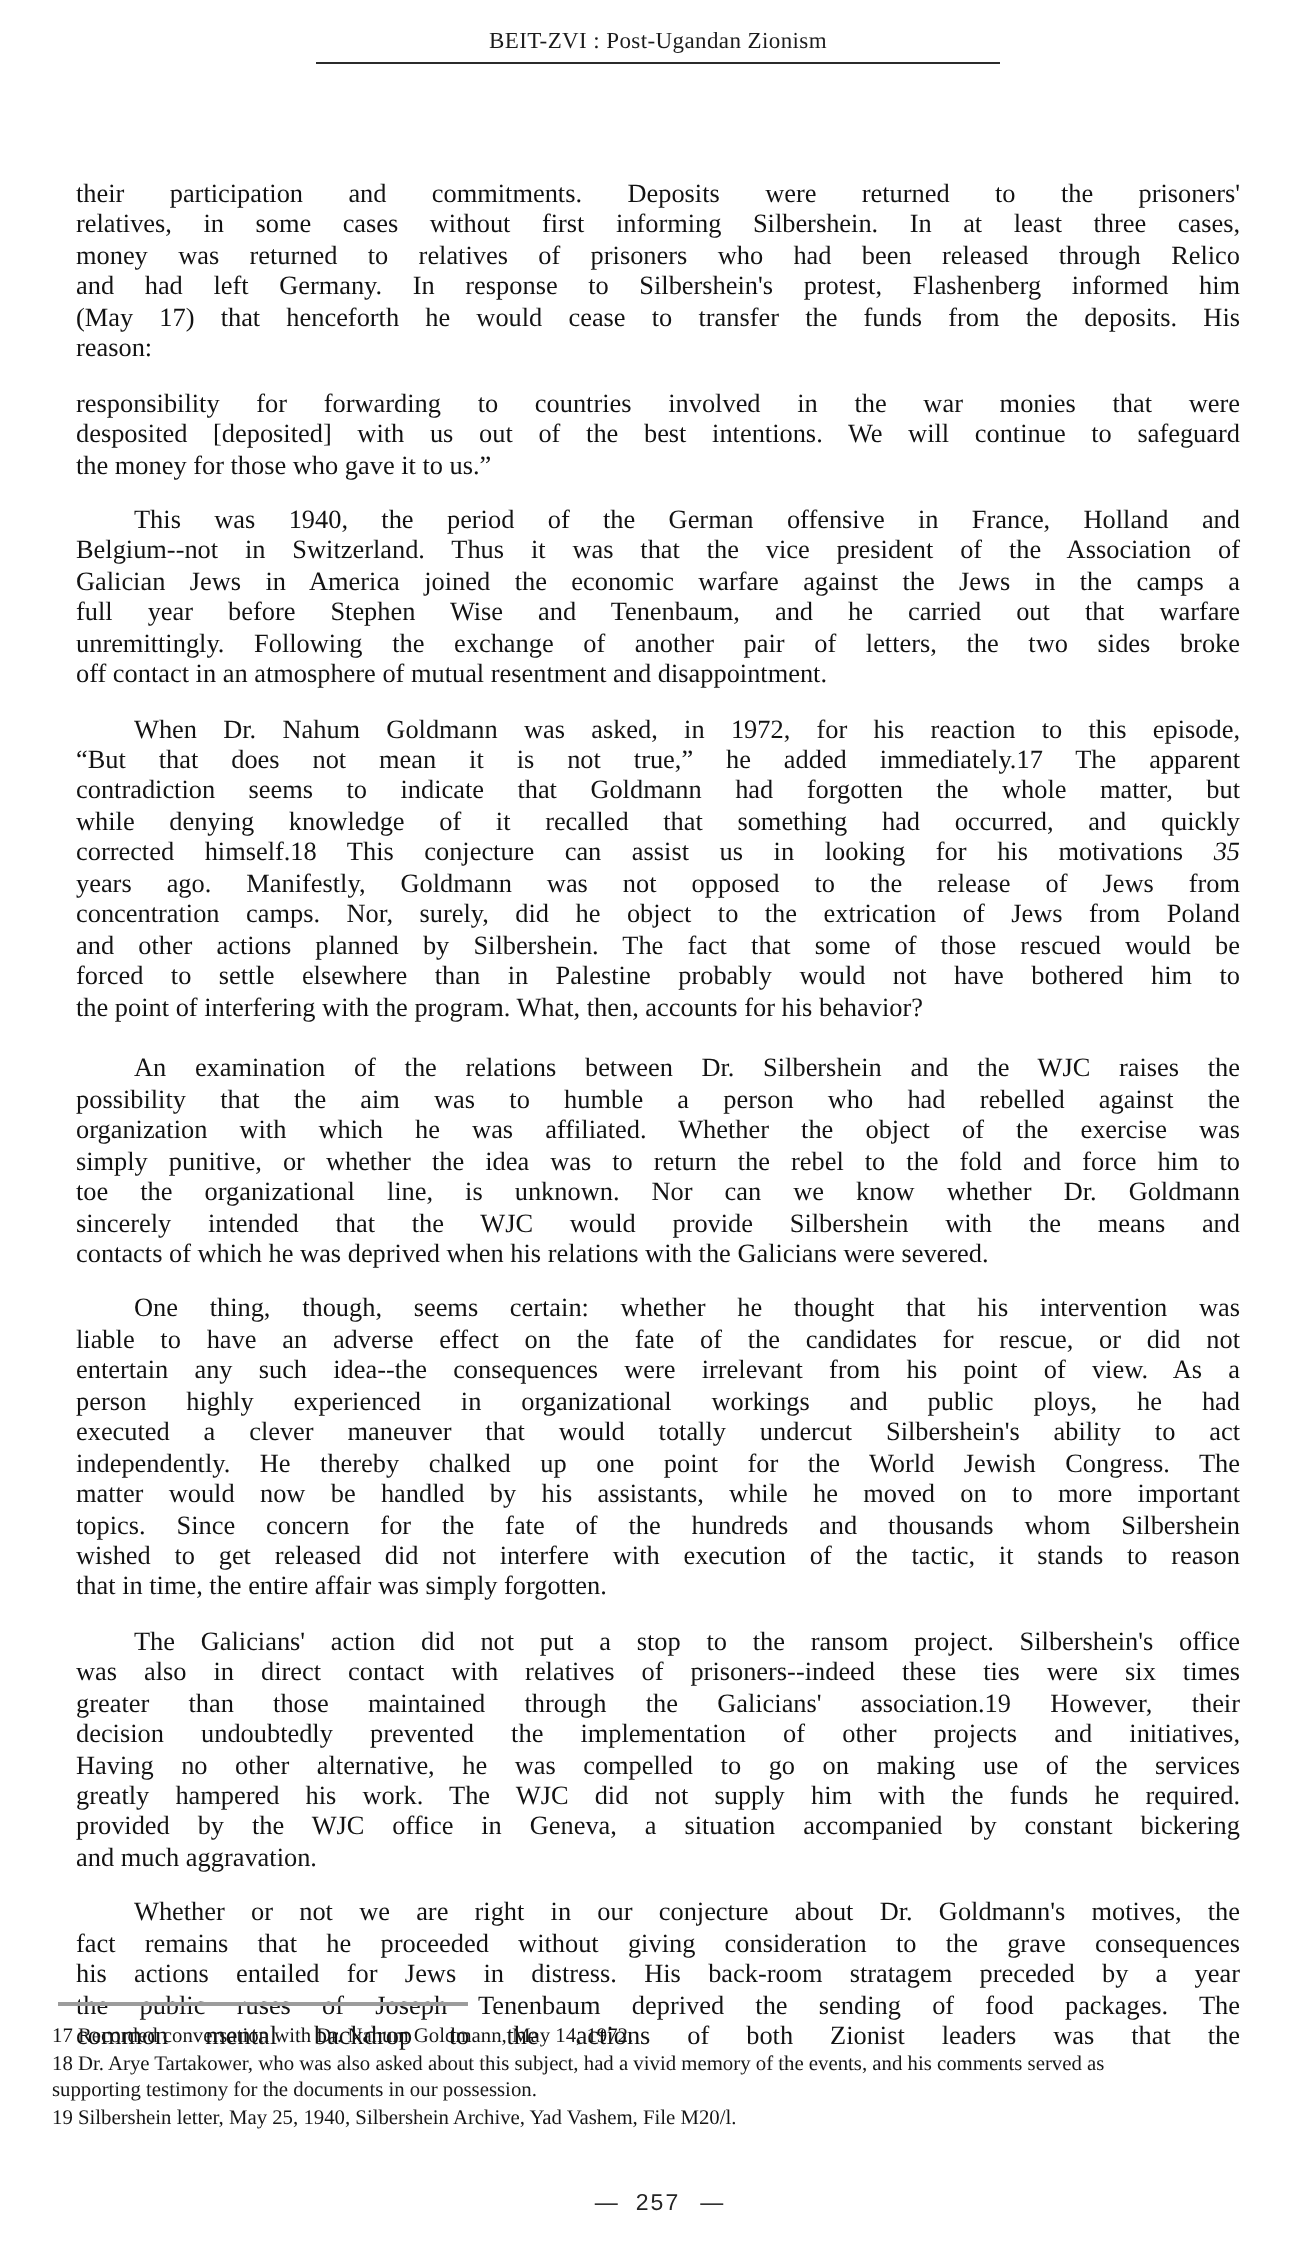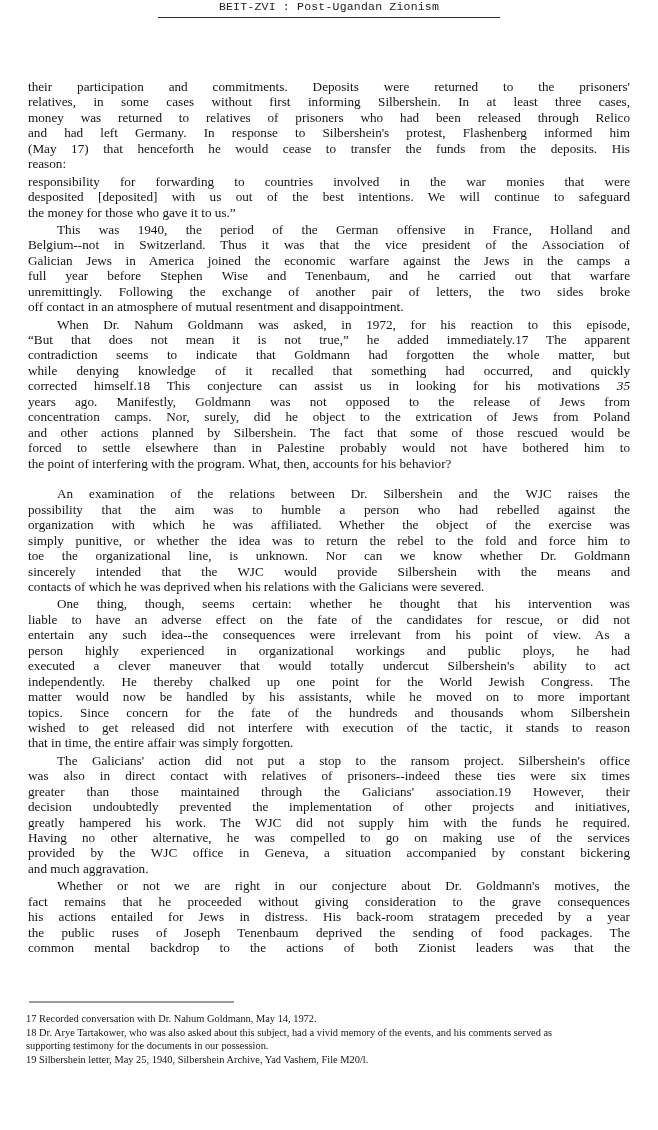--- a/index.html
+++ b/index.html
@@ -9,22 +9,23 @@
   .page {
     position: relative;
     width: 658px;
     height: 1130px;
     background: #ffffff;
     color: #141414;
     overflow: hidden;
   }
   
   .running-head {
+    padding-top: 15px;
     text-align: center;
-    font-family: Liberation Mono, monospace;
+    font-family: Liberation Serif, serif;
     font-size: 11.5px;
     letter-spacing: 0.2px;
     color: #1c1c1c;
   }
   .header-rule {
     width: 342px;
     margin: 4px auto 0 auto;
     border-top: 1.5px solid #2b2b2b;
     height: 0;
   }
@@ -32,21 +33,21 @@
   .body-text {
     position: absolute;
     top: 77px;
     left: 26px;
     width: 606px;
     font-family: "Liberation Serif", serif;
     font-size: 13.2px;
     line-height: 15.45px;
     color: #131313;
   }
-  .para { margin: 2px; }
+  .para { margin: 12px; }
   .para.space-before { margin-top: 15.45px; }
   .line {
     text-align: justify;
     text-align-last: justify;
     height: 15.45px;
     overflow: visible;
   }
   .line.no-stretch { text-align-last: left; }
   .line.indent { text-indent: 29px; }
   
@@ -146,22 +147,22 @@
         <div class="line">matter would now be handled by his assistants, while he moved on to more important</div>
         <div class="line">topics. Since concern for the fate of the hundreds and thousands whom Silbershein</div>
         <div class="line">wished to get released did not interfere with execution of the tactic, it stands to reason</div>
         <div class="line no-stretch">that in time, the entire affair was simply forgotten.</div>
       </div>
       <div class="para">
         <div class="line indent">The Galicians' action did not put a stop to the ransom project. Silbershein's office</div>
         <div class="line">was also in direct contact with relatives of prisoners--indeed these ties were six times</div>
         <div class="line">greater than those maintained through the Galicians' association.19 However, their</div>
         <div class="line">decision undoubtedly prevented the implementation of other projects and initiatives,</div>
+        <div class="line">Having no other alternative, he was compelled to go on making use of the services</div>
         <div class="line">greatly hampered his work. The WJC did not supply him with the funds he required.</div>
-        <div class="line">Having no other alternative, he was compelled to go on making use of the services</div>
         <div class="line">provided by the WJC office in Geneva, a situation accompanied by constant bickering</div>
         <div class="line no-stretch">and much aggravation.</div>
       </div>
       <div class="para">
         <div class="line indent">Whether or not we are right in our conjecture about Dr. Goldmann's motives, the</div>
         <div class="line">fact remains that he proceeded without giving consideration to the grave consequences</div>
         <div class="line">his actions entailed for Jews in distress. His back-room stratagem preceded by a year</div>
         <div class="line">the public ruses of Joseph Tenenbaum deprived the sending of food packages. The</div>
         <div class="line">common mental backdrop to the actions of both Zionist leaders was that the</div>
       </div>
@@ -169,14 +170,17 @@
 
   <div class="footnote-rule"></div>
 
   <div class="footnotes" id="footnotes">
       <div class="fn-line">17 Recorded conversation with Dr. Nahum Goldmann, May 14, 1972.</div>
       <div class="fn-line">18 Dr. Arye Tartakower, who was also asked about this subject, had a vivid memory of the events, and his comments served as</div>
       <div class="fn-line">supporting testimony for the documents in our possession.</div>
       <div class="fn-line">19 Silbershein letter, May 25, 1940, Silbershein Archive, Yad Vashem, File M20/l.</div>
     </div>
 
+  <div class="page-footer">
+    <span class="dash">—</span><span class="num">257</span><span class="dash">—</span>
+  </div>
 
 </div>
 
 </body></html>

